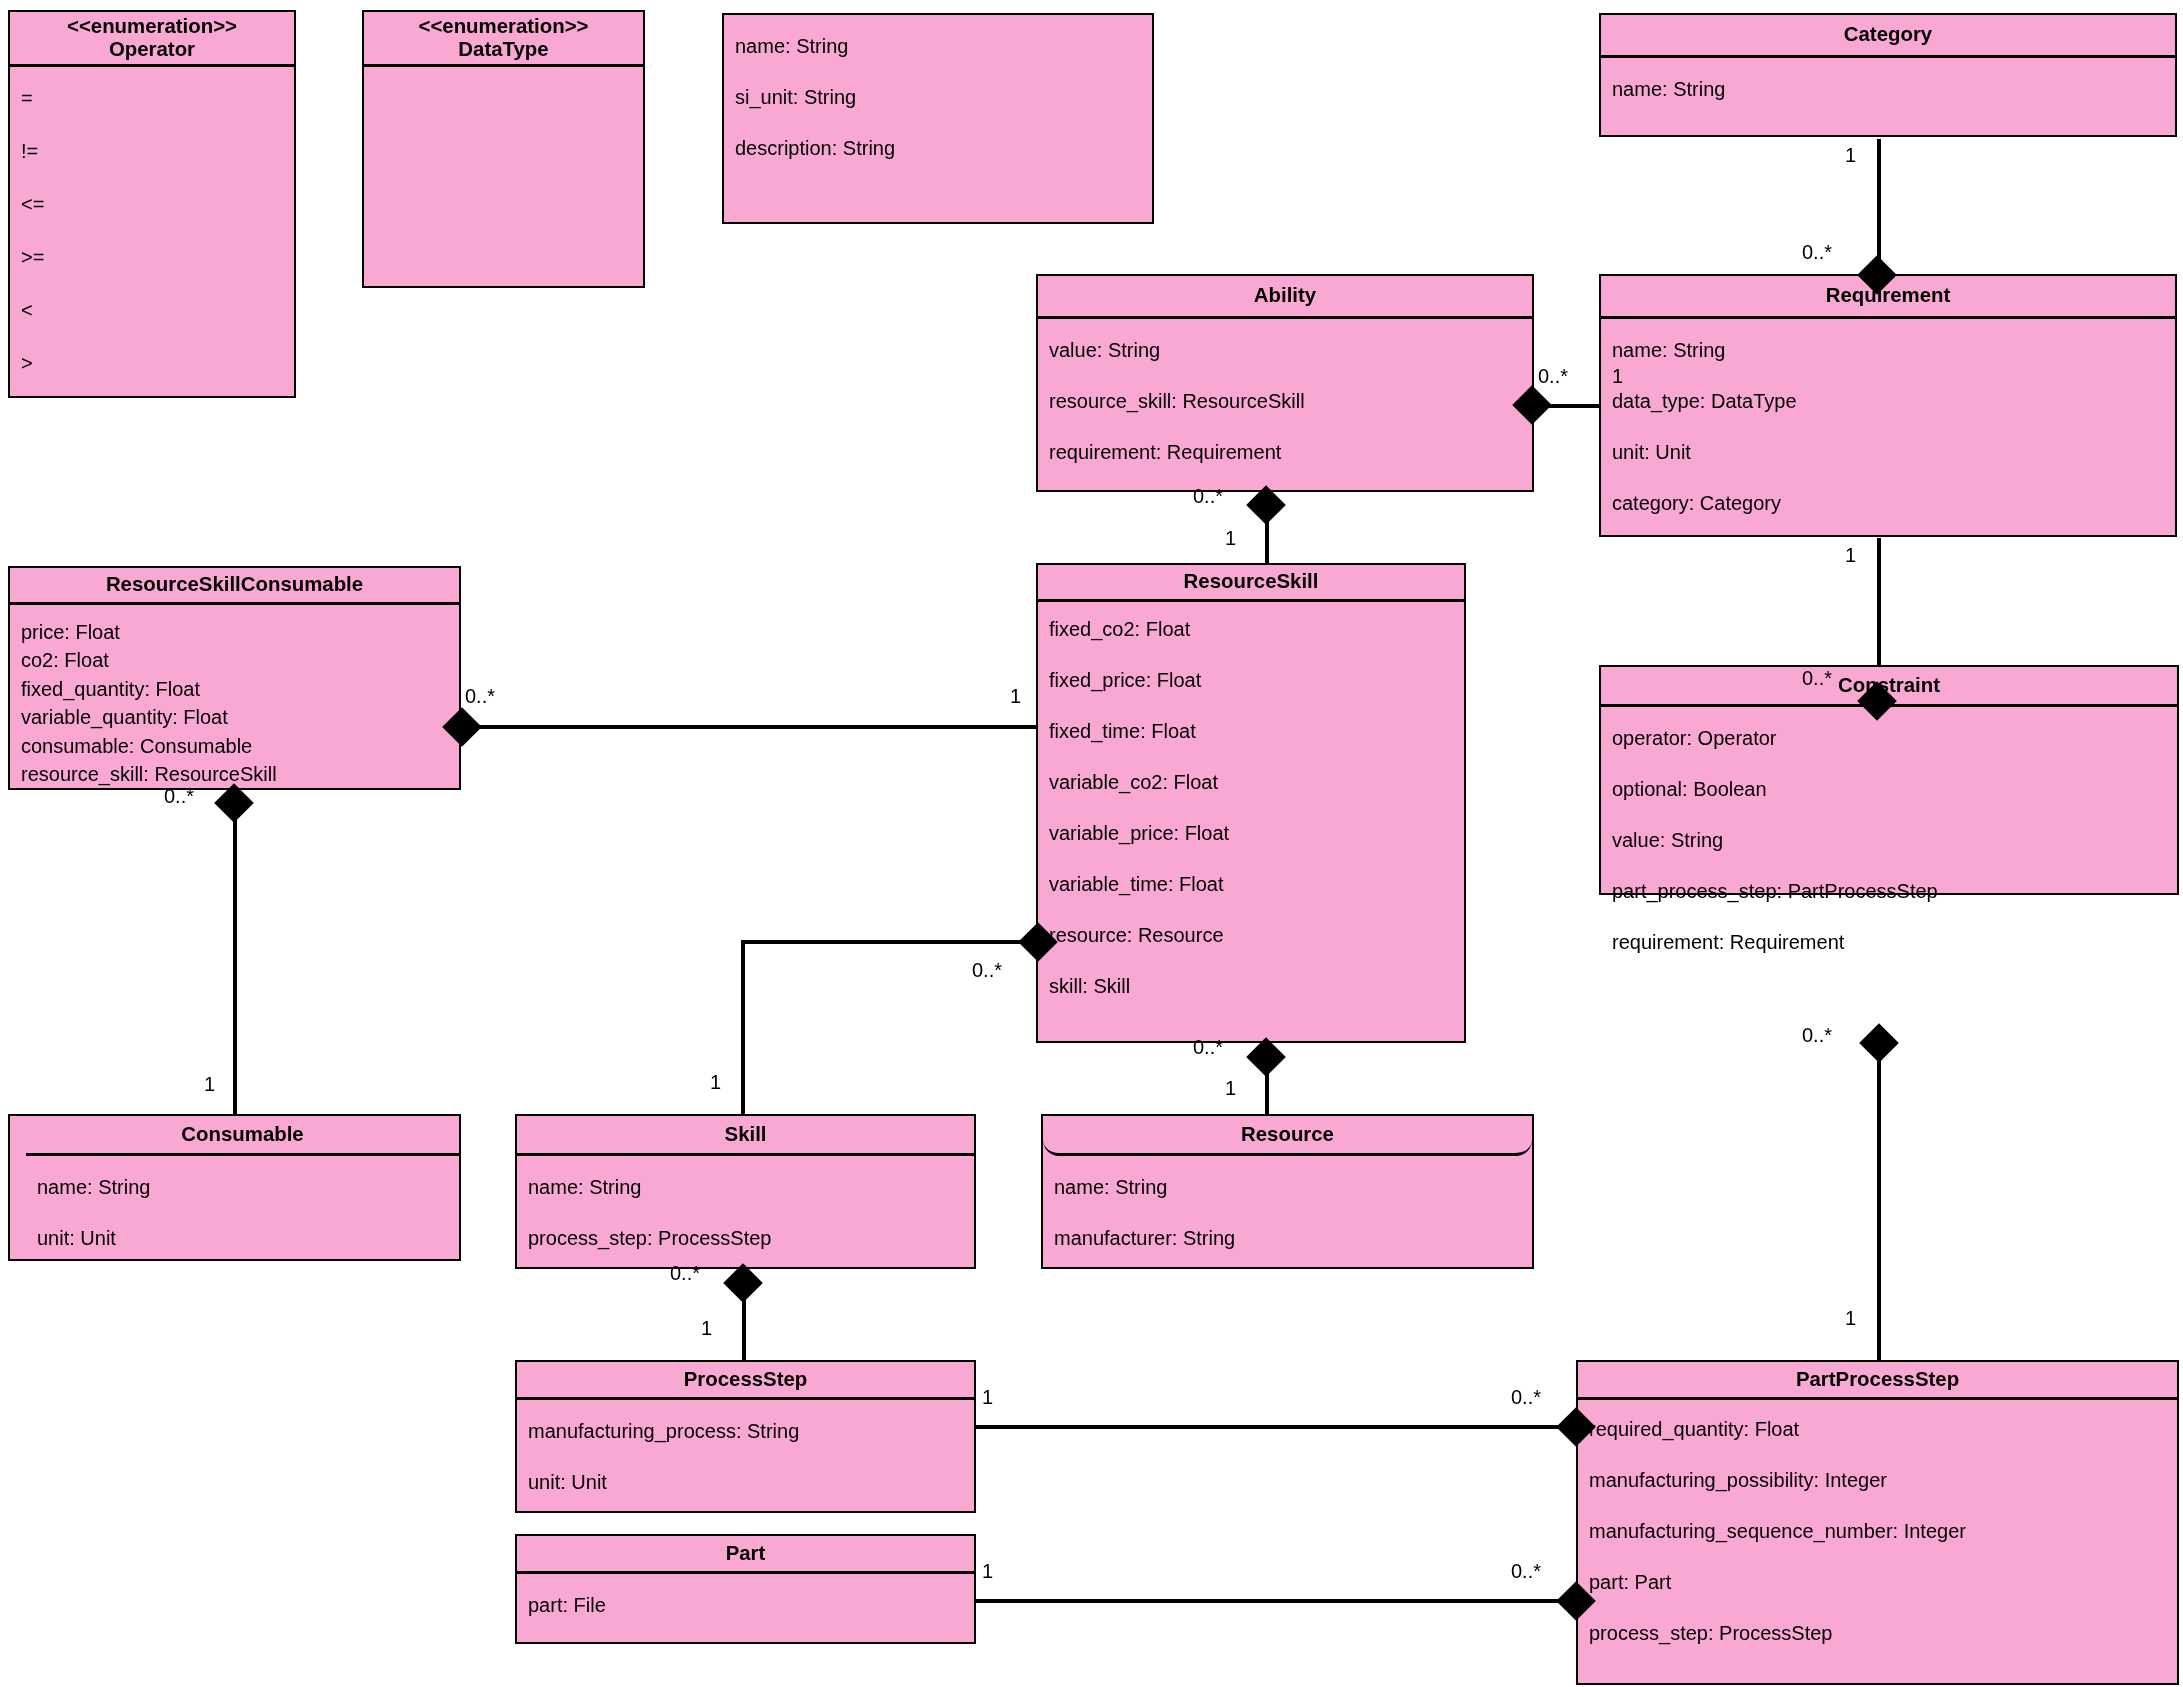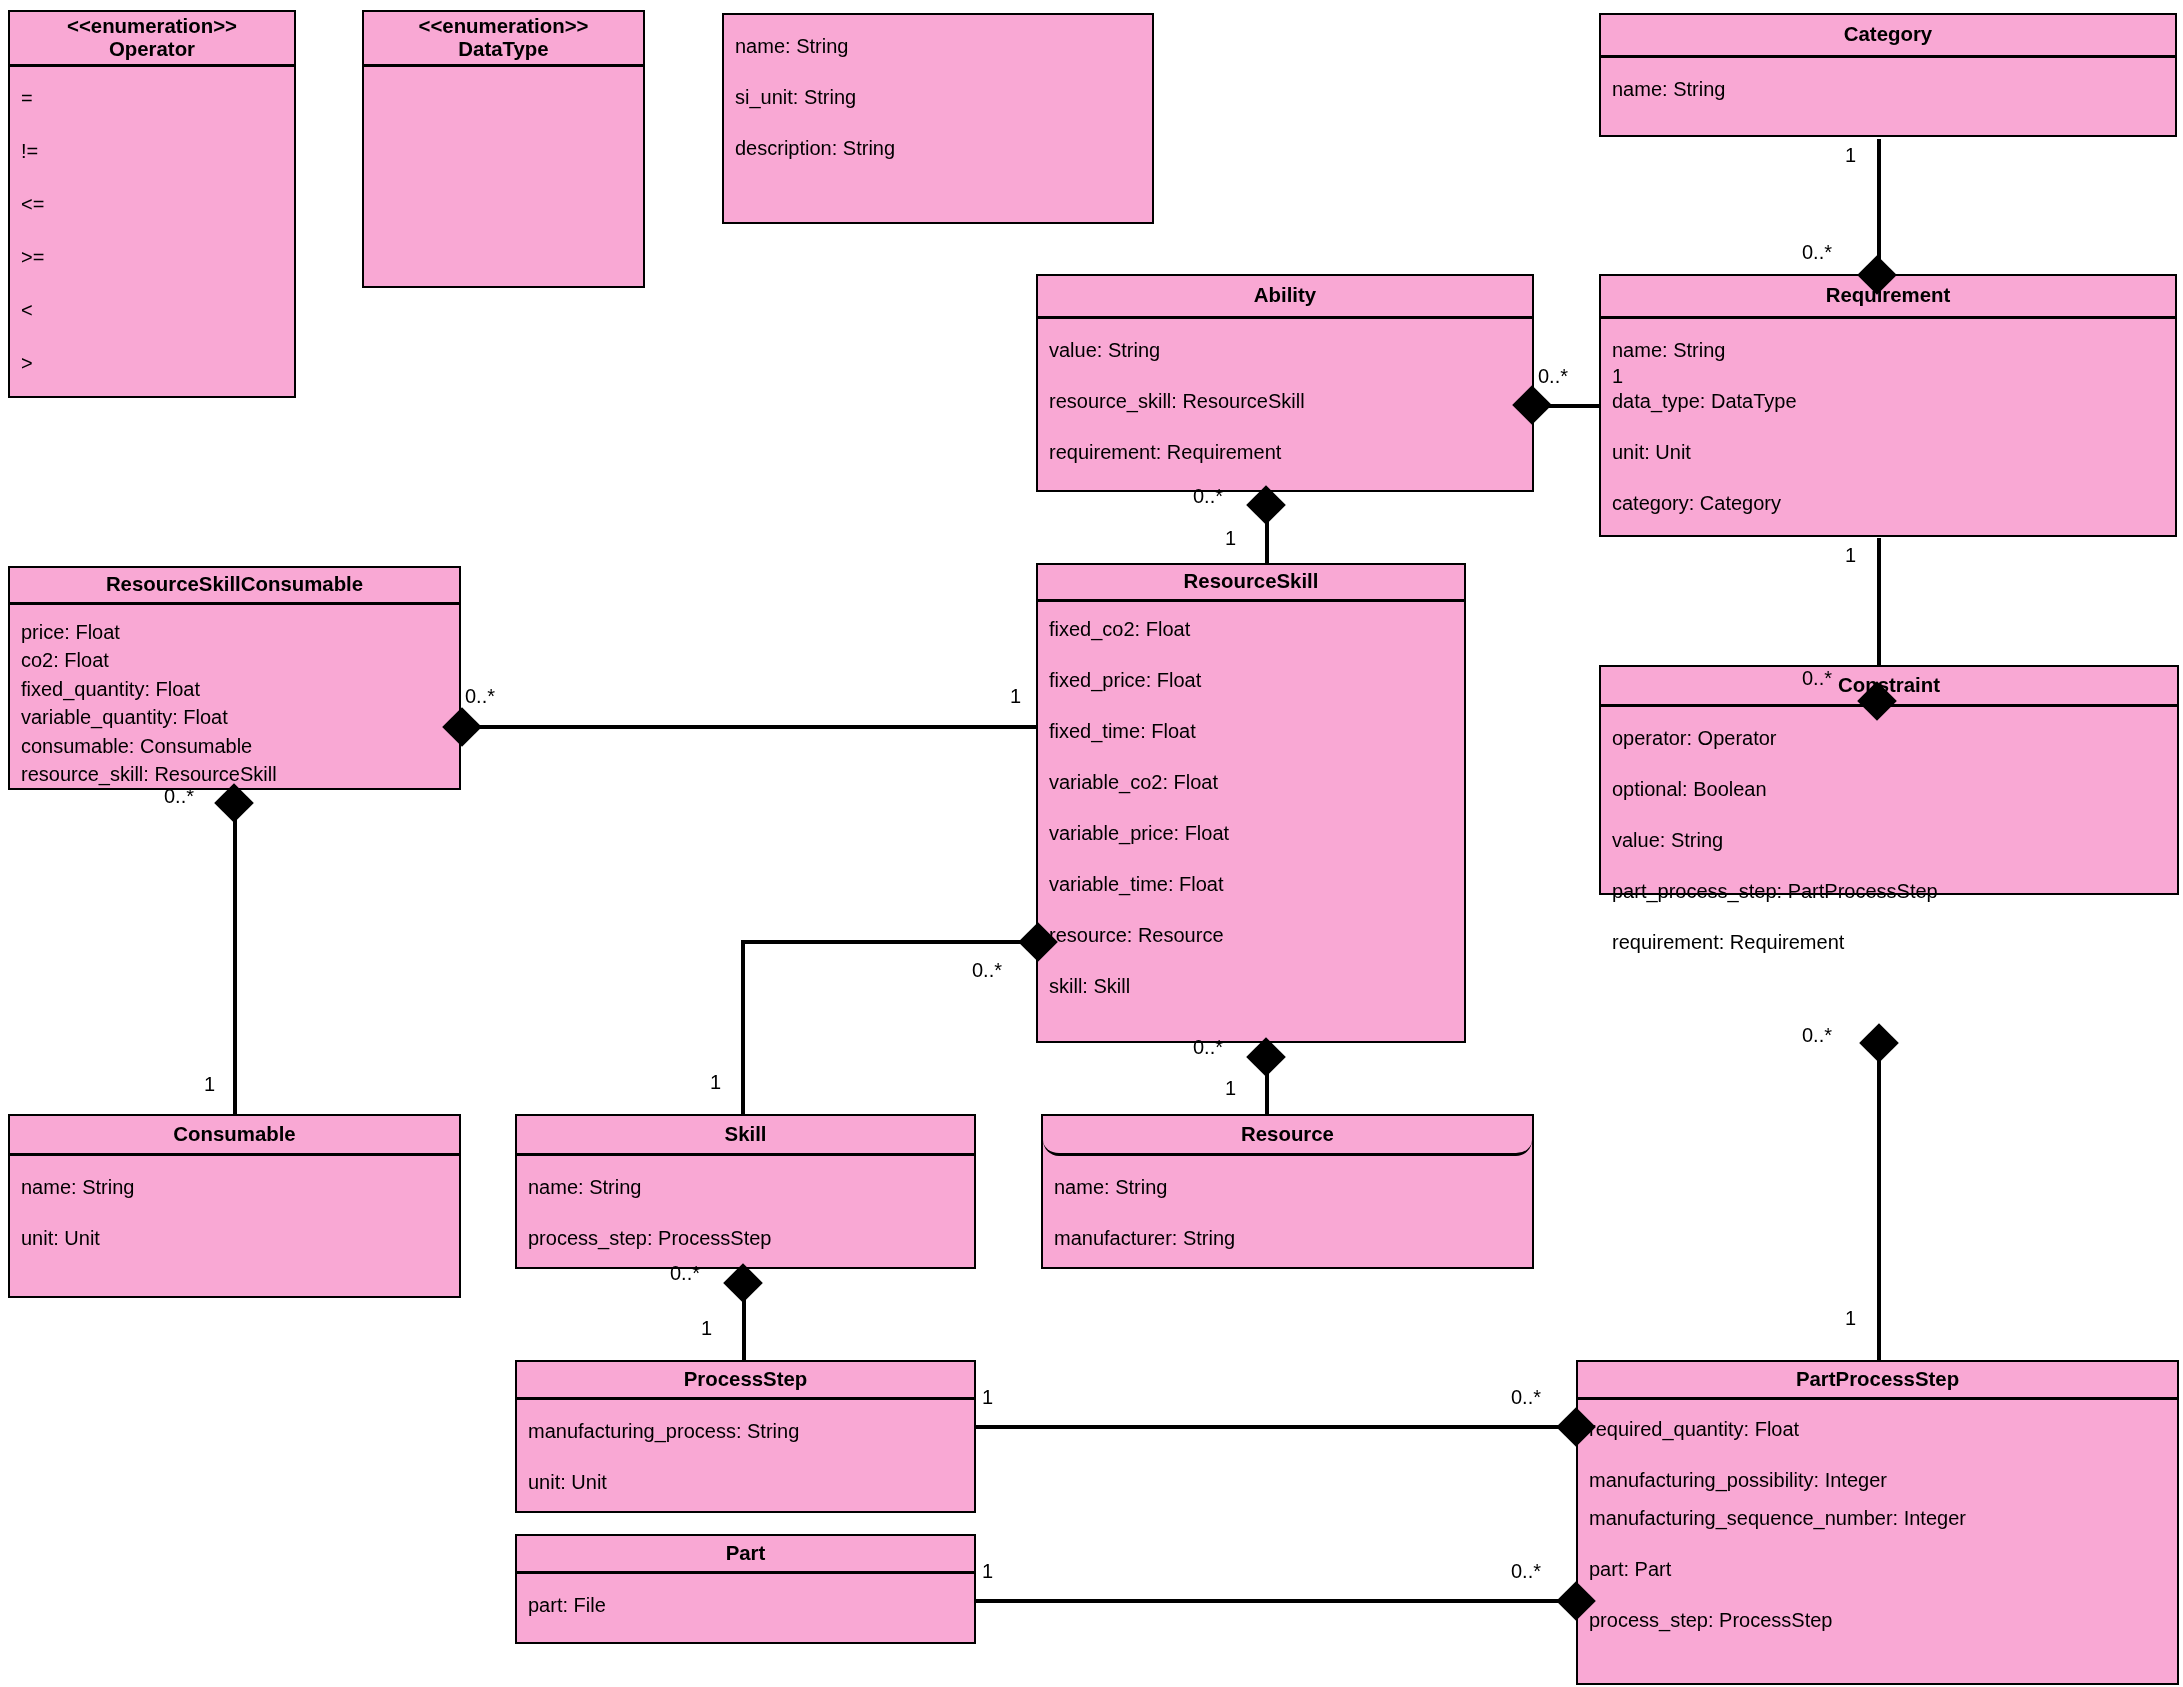--- a/index.html
+++ b/index.html
@@ -187,21 +187,21 @@
     </div>
     <div class="uml-body">
       <div class="attr" style="margin-top:15px;">operator: Operator</div>
       <div class="attr" style="margin-top:31px;">optional: Boolean</div>
       <div class="attr" style="margin-top:31px;">value: String</div>
       <div class="attr" style="margin-top:31px;">part_process_step: PartProcessStep</div>
       <div class="attr" style="margin-top:31px;">requirement: Requirement</div>
     </div>
   </div>
 
-  <div class="uml-class" style="left:8px;top:1114px;width:453px;height:184px;">
+  <div class="uml-class" style="left:8px;top:1114px;width:453px;height:147px;padding-left:16px;">
     <div class="uml-header" style="height:40px;">
       <span>Consumable</span>
     </div>
     <div class="uml-body">
       <div class="attr" style="margin-top:15px;">name: String</div>
       <div class="attr" style="margin-top:31px;">unit: Unit</div>
     </div>
   </div>
 
   <div class="uml-class" style="left:515px;top:1114px;width:461px;height:155px;">
@@ -243,20 +243,20 @@
     </div>
   </div>
 
   <div class="uml-class" style="left:1576px;top:1360px;width:603px;height:325px;">
     <div class="uml-header" style="height:38px;">
       <span>PartProcessStep</span>
     </div>
     <div class="uml-body">
       <div class="attr" style="margin-top:13px;">required_quantity: Float</div>
       <div class="attr" style="margin-top:31px;">manufacturing_possibility: Integer</div>
-      <div class="attr" style="margin-top:18px;">manufacturing_sequence_number: Integer</div>
+      <div class="attr" style="margin-top:31px;">manufacturing_sequence_number: Integer</div>
       <div class="attr" style="margin-top:31px;">part: Part</div>
       <div class="attr" style="margin-top:31px;">process_step: ProcessStep</div>
     </div>
   </div>
 
 </div>
 
 
 </body></html>

